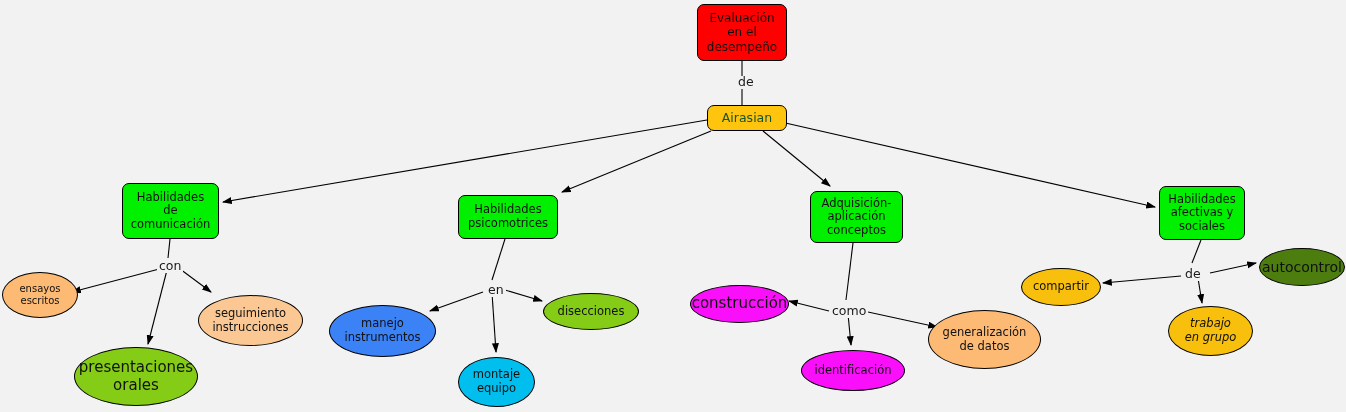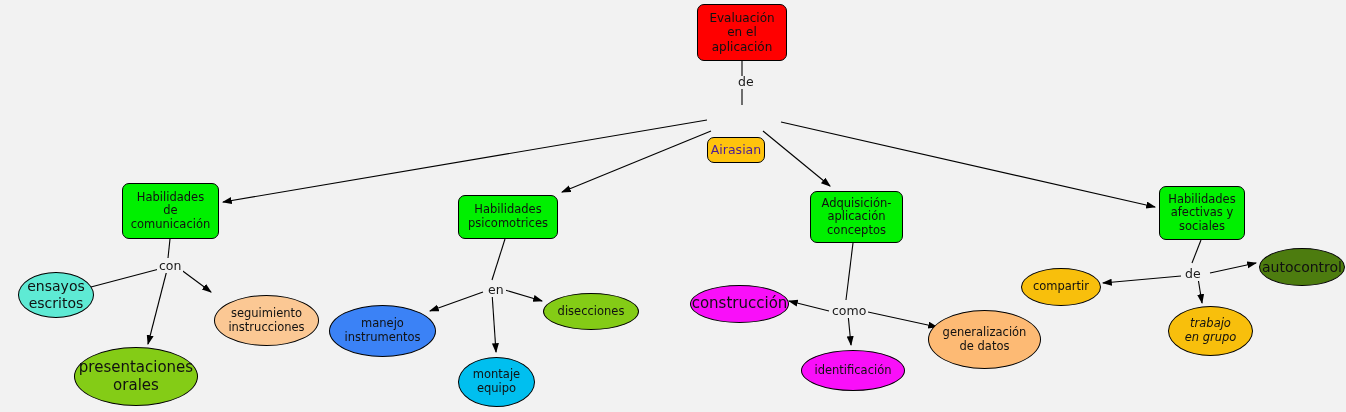--- a/index.html
+++ b/index.html
@@ -85,38 +85,38 @@
         <line x1="868" y1="312" x2="937" y2="327" stroke="#000000" stroke-width="1.1" marker-end="url(#arrowhead)"></line>
         <line x1="1201" y1="240" x2="1192" y2="263" stroke="#000000" stroke-width="1.1"></line>
         <line x1="1181" y1="276" x2="1103" y2="283" stroke="#000000" stroke-width="1.1" marker-end="url(#arrowhead)"></line>
         <line x1="1198" y1="278" x2="1202" y2="303" stroke="#000000" stroke-width="1.1" marker-end="url(#arrowhead)"></line>
         <line x1="1210" y1="273" x2="1256" y2="263" stroke="#000000" stroke-width="1.1" marker-end="url(#arrowhead)"></line>
       </g>
   </svg>
   <div id="node-layer">
       <div class="node box" style="left: 697px; top: 4px; width: 90px; height: 57px; background: rgb(255, 0, 0); font-size: 12px; border-color: rgb(0, 0, 0); color: rgb(17, 17, 17);">Evaluación
 en el
-aplicación</div>
-      <div class="node box" style="left: 707px; top: 105px; width: 58px; height: 26px; background: rgb(255, 196, 13); font-size: 12.5px; border-color: rgb(0, 0, 0); color: #4c1d95; margin-top: 32px;">Airasian</div>
+desempeño</div>
+      <div class="node box" style="left: 707px; top: 105px; width: 80px; height: 26px; background: rgb(255, 196, 13); font-size: 12.5px; border-color: rgb(0, 0, 0); color: #14532d;">Airasian</div>
       <div class="node box" style="left: 122px; top: 183px; width: 97px; height: 56px; background: rgb(0, 240, 0); font-size: 11.5px; border-color: rgb(0, 0, 0); color: rgb(17, 17, 17);">Habilidades
 de
 comunicación</div>
       <div class="node box" style="left: 458px; top: 195px; width: 100px; height: 44px; background: rgb(0, 240, 0); font-size: 11.5px; border-color: rgb(0, 0, 0); color: rgb(17, 17, 17);">Habilidades
 psicomotrices</div>
       <div class="node box" style="left: 810px; top: 191px; width: 93px; height: 52px; background: rgb(0, 240, 0); font-size: 11.5px; border-color: rgb(0, 0, 0); color: rgb(17, 17, 17);">Adquisición-
 aplicación
 conceptos</div>
       <div class="node box" style="left: 1159px; top: 186px; width: 86px; height: 54px; background: rgb(0, 240, 0); font-size: 11.5px; border-color: rgb(0, 0, 0); color: rgb(17, 17, 17);">Habilidades
 afectivas y
 sociales</div>
-      <div class="node ellipse" style="left: 18px; top: 272px; width: 76px; height: 46px; background: #5eead4; font-size: 14px; border-color: rgb(0, 0, 0); color: rgb(17, 17, 17);">ensayos
+      <div class="node ellipse" style="left: 2px; top: 272px; width: 76px; height: 46px; background: #fdba74; font-size: 10px; border-color: rgb(0, 0, 0); color: rgb(17, 17, 17);">ensayos
 escritos</div>
       <div class="node ellipse" style="left: 74px; top: 347px; width: 124px; height: 59px; background: #84cc16; font-size: 15px; border-color: rgb(0, 0, 0); color: rgb(17, 17, 17);">presentaciones
 orales</div>
-      <div class="node ellipse" style="left: 214px; top: 295px; width: 105px; height: 51px; background: rgb(251, 200, 148); font-size: 11.5px; border-color: rgb(0, 0, 0); color: rgb(17, 17, 17);">seguimiento
+      <div class="node ellipse" style="left: 198px; top: 295px; width: 105px; height: 51px; background: rgb(251, 200, 148); font-size: 11.5px; border-color: rgb(0, 0, 0); color: rgb(17, 17, 17);">seguimiento
 instrucciones</div>
       <div class="node ellipse" style="left: 329px; top: 305px; width: 107px; height: 52px; background: #3b82f6; font-size: 11.5px; border-color: rgb(0, 0, 0); color: rgb(17, 17, 17);">manejo
 instrumentos</div>
       <div class="node ellipse" style="left: 458px; top: 357px; width: 77px; height: 50px; background: rgb(0, 191, 239); font-size: 11.5px; border-color: rgb(0, 0, 0); color: rgb(17, 17, 17);">montaje
 equipo</div>
       <div class="node ellipse" style="left: 543px; top: 293px; width: 96px; height: 37px; background: #84cc16; font-size: 11.5px; border-color: rgb(0, 0, 0); color: rgb(17, 17, 17);">disecciones</div>
       <div class="node ellipse" style="left: 690px; top: 285px; width: 99px; height: 38px; background: rgb(249, 15, 249); font-size: 15px; border-color: rgb(0, 0, 0); color: rgb(17, 17, 17);">construcción</div>
       <div class="node ellipse" style="left: 801px; top: 350px; width: 104px; height: 41px; background: rgb(249, 15, 249); font-size: 11.5px; border-color: rgb(0, 0, 0); color: rgb(17, 17, 17);">identificación</div>
       <div class="node ellipse" style="left: 928px; top: 310px; width: 113px; height: 59px; background: #fdba74; font-size: 11.5px; border-color: rgb(0, 0, 0); color: rgb(17, 17, 17);">generalización
 de datos</div>

